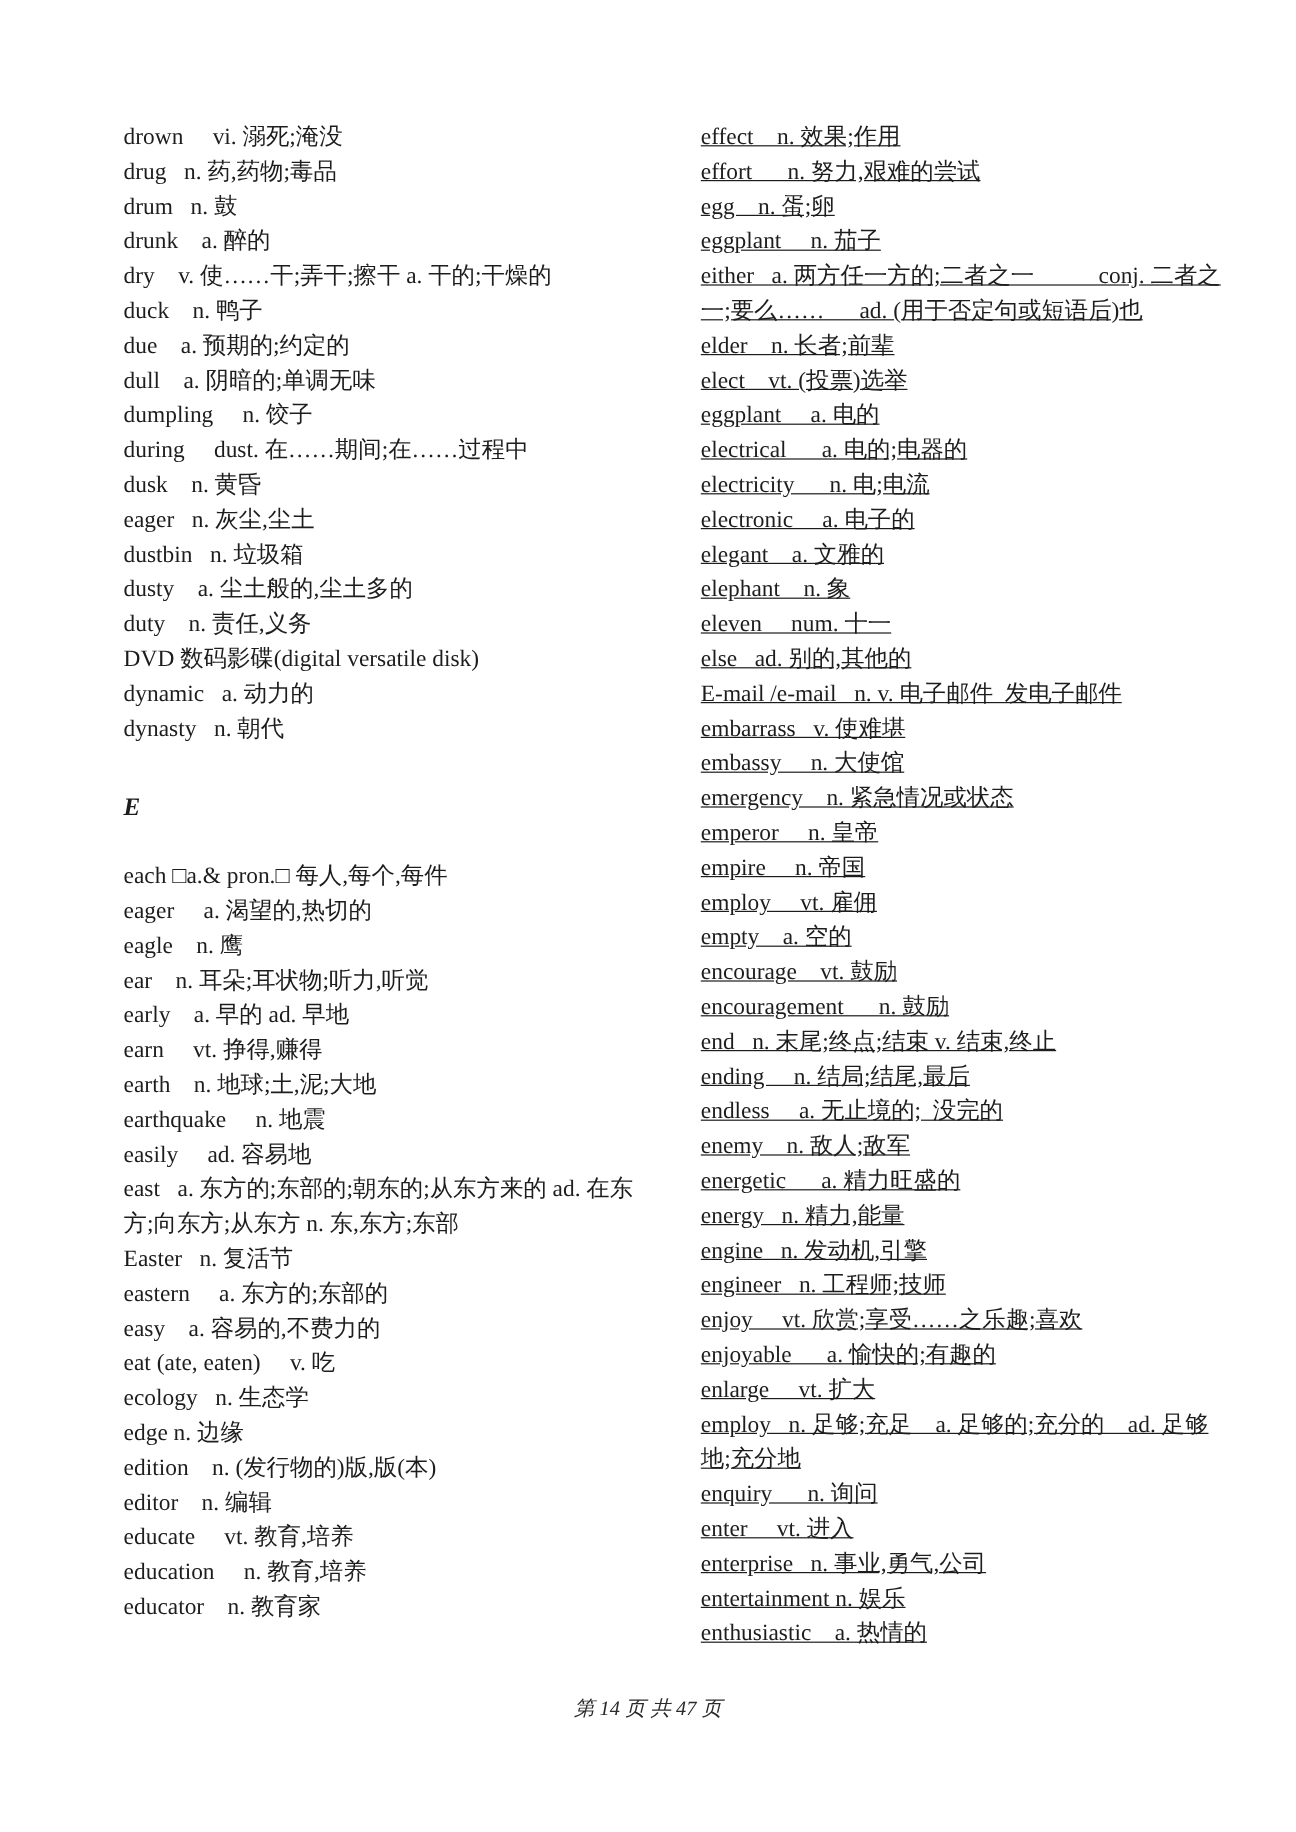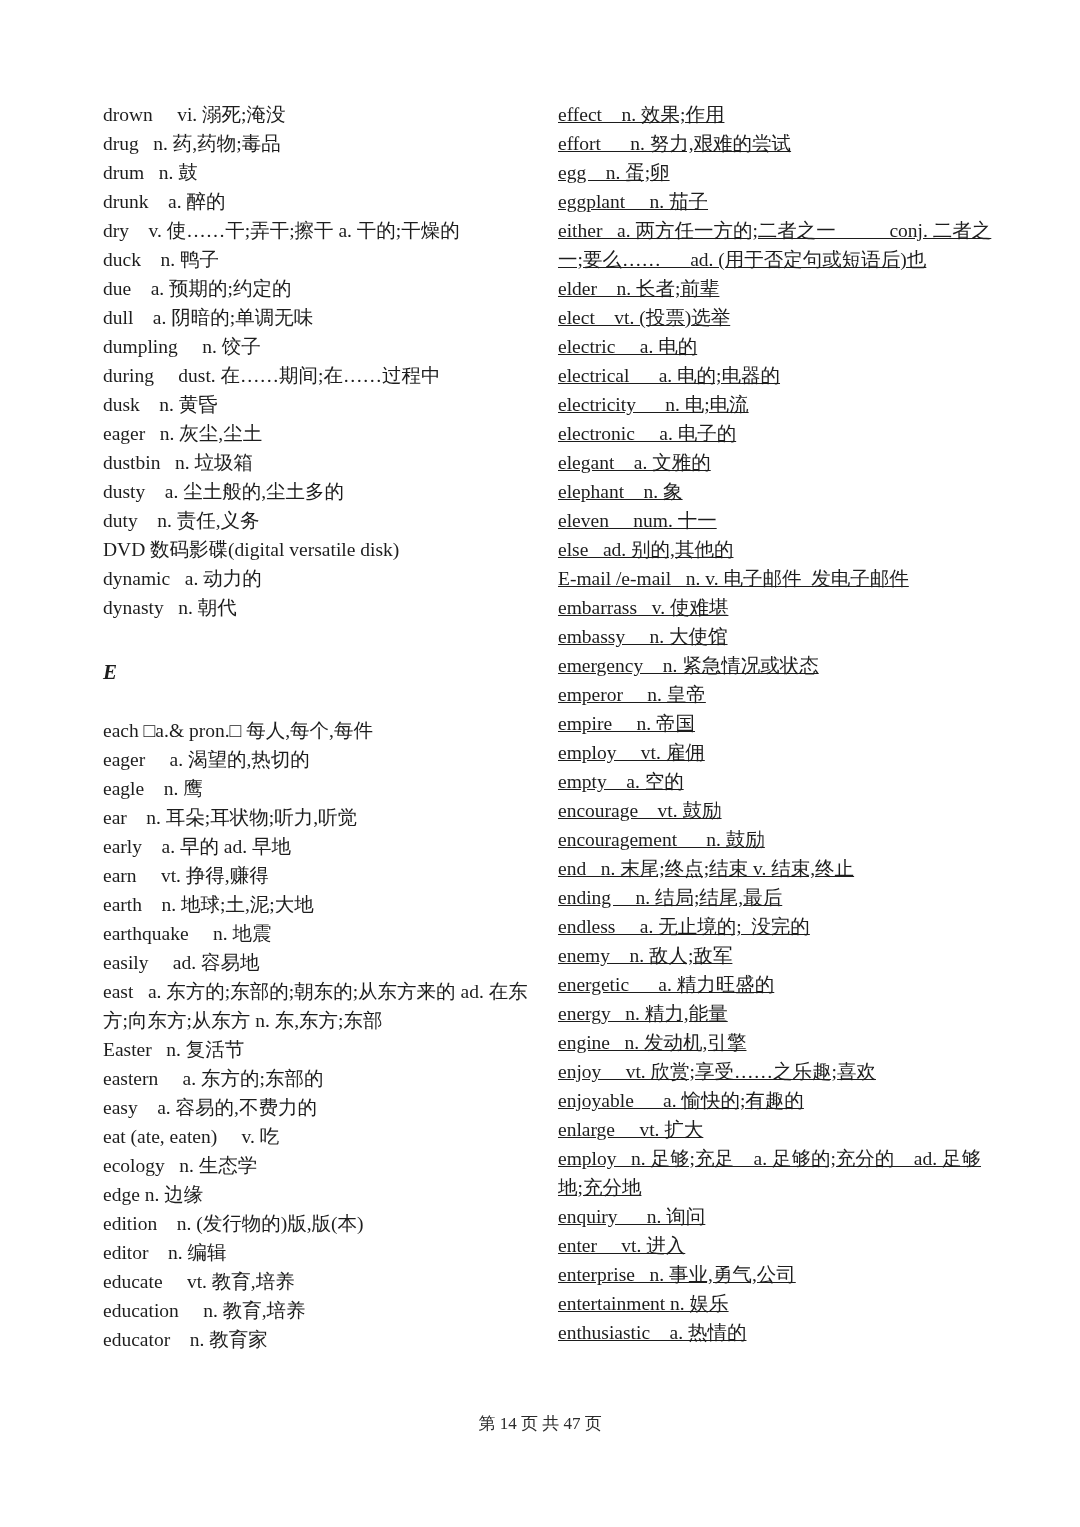--- a/index.html
+++ b/index.html
@@ -5,36 +5,36 @@
   * { margin:0; padding:0; box-sizing:border-box; }
   html,body { background:#ffffff; }
   body {
     width:1080px; height:1527px; position:relative; overflow:hidden;
     font-family:"Liberation Serif","DejaVu Serif",serif;
     color:#1d1d1d;
   }
   .page { position:absolute; inset:0; background:#ffffff; }
   .content {
     position:absolute; top:100px; left:103px;
-    display:flex; align-items:flex-start;
+    display:flex; align-items:flex-start;gap:26px;
   }
   .col-left  { width:432px; margin-right:23px; }
   .col-right { width:437px;text-decoration:underline; }
   .entry-line {
     font-size:19.5px; line-height:29px;
     white-space:pre-wrap; overflow-wrap:break-word;
   }
   .section-header {
     font-size:21px; line-height:29px;
     font-weight:bold; font-style:italic;
     margin-top:36px; margin-bottom:29px;
   }
   .footer {
     position:absolute; top:1413px; left:0; width:100%;
-    text-align:center; font-size:17px; line-height:22px; color:#2a2a2a;
+    text-align:center; font-size:17px; line-height:22px; color:#2a2a2a;font-style:italic;
   }
 </style>
 </head>
 <body>
 
 <div class="page">
   <div class="content">
 
     <div class="col-left">
       <div>
@@ -87,21 +87,21 @@
 
     <div class="col-right">
       <div>
           <div class="entry-line">effect    n. 效果;作用</div>
           <div class="entry-line">effort      n. 努力,艰难的尝试</div>
           <div class="entry-line">egg    n. 蛋;卵</div>
           <div class="entry-line">eggplant     n. 茄子</div>
           <div class="entry-line">either   a. 两方任一方的;二者之一           conj. 二者之一;要么……      ad. (用于否定句或短语后)也</div>
           <div class="entry-line">elder    n. 长者;前辈</div>
           <div class="entry-line">elect    vt. (投票)选举</div>
-          <div class="entry-line">electric     a. 电的</div>
+          <div class="entry-line">eggplant     a. 电的</div>
           <div class="entry-line">electrical      a. 电的;电器的</div>
           <div class="entry-line">electricity      n. 电;电流</div>
           <div class="entry-line">electronic     a. 电子的</div>
           <div class="entry-line">elegant    a. 文雅的</div>
           <div class="entry-line">elephant    n. 象</div>
           <div class="entry-line">eleven     num. 十一</div>
           <div class="entry-line">else   ad. 别的,其他的</div>
           <div class="entry-line">E-mail /e-mail   n. v. 电子邮件  发电子邮件</div>
           <div class="entry-line">embarrass   v. 使难堪</div>
           <div class="entry-line">embassy     n. 大使馆</div>
@@ -112,20 +112,21 @@
           <div class="entry-line">empty    a. 空的</div>
           <div class="entry-line">encourage    vt. 鼓励</div>
           <div class="entry-line">encouragement      n. 鼓励</div>
           <div class="entry-line">end   n. 末尾;终点;结束 v. 结束,终止</div>
           <div class="entry-line">ending     n. 结局;结尾,最后</div>
           <div class="entry-line">endless     a. 无止境的;  没完的</div>
           <div class="entry-line">enemy    n. 敌人;敌军</div>
           <div class="entry-line">energetic      a. 精力旺盛的</div>
           <div class="entry-line">energy   n. 精力,能量</div>
           <div class="entry-line">engine   n. 发动机,引擎</div>
+          <div class="entry-line">engineer   n. 工程师;技师</div>
           <div class="entry-line">enjoy     vt. 欣赏;享受……之乐趣;喜欢</div>
           <div class="entry-line">enjoyable      a. 愉快的;有趣的</div>
           <div class="entry-line">enlarge     vt. 扩大</div>
           <div class="entry-line">employ   n. 足够;充足    a. 足够的;充分的    ad. 足够地;充分地</div>
           <div class="entry-line">enquiry      n. 询问</div>
           <div class="entry-line">enter     vt. 进入</div>
           <div class="entry-line">enterprise   n. 事业,勇气,公司</div>
           <div class="entry-line">entertainment n. 娱乐</div>
           <div class="entry-line">enthusiastic    a. 热情的</div>
         </div>

